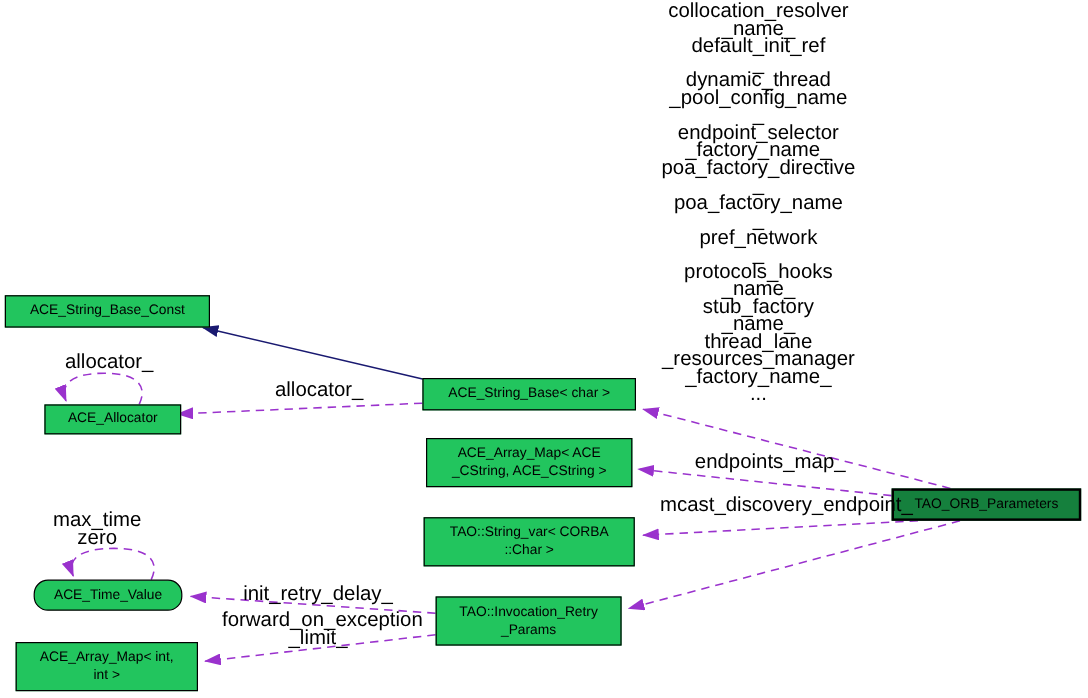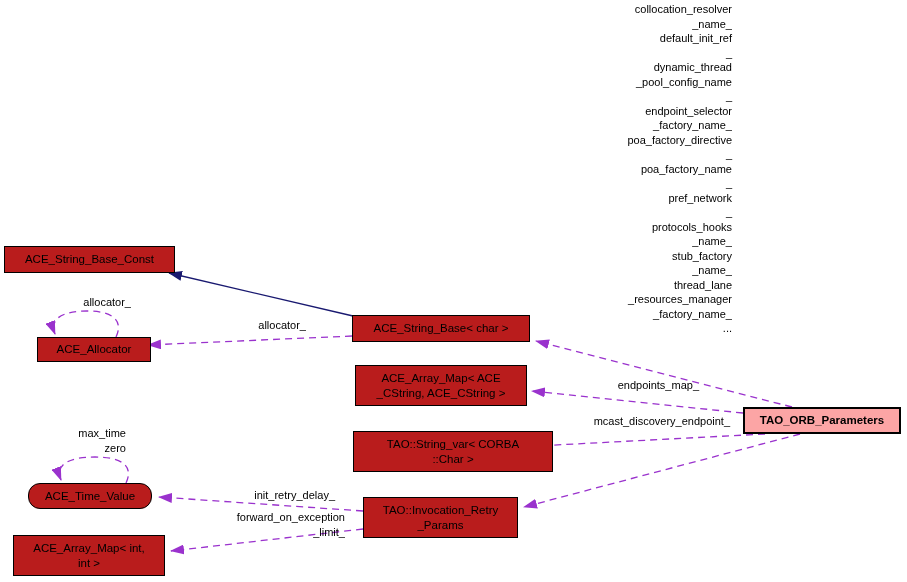--- a/index.html
+++ b/index.html
@@ -3,28 +3,28 @@
 <meta charset="utf-8">
 <style>
   html,body{margin:0;padding:0;background:#ffffff;font-family:"Liberation Sans",sans-serif;}
   .canvas{position:relative;width:907px;height:582px;background:#ffffff;overflow:hidden;}
   svg.edges{position:absolute;left:0;top:0;}
   .use{stroke:#9a32cd;stroke-width:1.3;stroke-dasharray:7,5;fill:none;}
   .inh{stroke:#191970;stroke-width:1.3;fill:none;}
   .node{
     position:absolute;box-sizing:border-box;
     display:flex;align-items:center;justify-content:center;
-    background:#b91c1c;border:1.5px solid #000000;
+    background:#22c55e;border:1.5px solid #000000;
     color:#000000;font-size:11.5px;line-height:14.5px;
     text-align:center;white-space:pre-line;cursor:pointer;
   }
-  .node.main{background:#fca5a5;border-width:2px;cursor:default;font-weight:bold;}
+  .node.main{background:#15803d;border-width:2px;cursor:default;}
   .elabel{
-    position:absolute;color:#000000;font-size:11px;line-height:14.5px;
-    text-align:right;white-space:pre-line;pointer-events:none;
+    position:absolute;color:#000000;font-size:17px;line-height:14.5px;
+    text-align:center;white-space:pre-line;pointer-events:none;
   }
 </style>
 </head>
 <body>
 
 <div class="canvas">
 
   <svg class="edges" width="907" height="582" viewBox="0 0 907 582">
     <defs>
       <marker id="arrow-purple" viewBox="0 0 14 10" refX="13" refY="5" markerWidth="14" markerHeight="10" orient="auto" markerUnits="userSpaceOnUse">
@@ -58,21 +58,21 @@
 
   <div class="node" style="left:4px;top:246px;width:171px;height:27px;">ACE_String_Base_Const</div>
 
   <div class="node" style="left:37px;top:337px;width:114px;height:25px;">ACE_Allocator</div>
 
   <div class="node" style="left:352px;top:315px;width:178px;height:27px;">ACE_String_Base&lt; char &gt;</div>
 
   <div class="node" style="left:355px;top:365px;width:172px;height:41px;">ACE_Array_Map&lt; ACE
 _CString, ACE_CString &gt;</div>
 
-  <div class="node" style="left:353px;top:431px;width:200px;height:41px;">TAO::String_var&lt; CORBA
+  <div class="node" style="left:353px;top:431px;width:176px;height:41px;">TAO::String_var&lt; CORBA
 ::Char &gt;</div>
 
   <div class="node" style="left:28px;top:483px;width:124px;height:26px;border-radius:12px;">ACE_Time_Value</div>
 
   <div class="node" style="left:363px;top:497px;width:155px;height:41px;">TAO::Invocation_Retry
 _Params</div>
 
   <div class="node" style="left:13px;top:535px;width:152px;height:41px;">ACE_Array_Map&lt; int,
 int &gt;</div>
 

